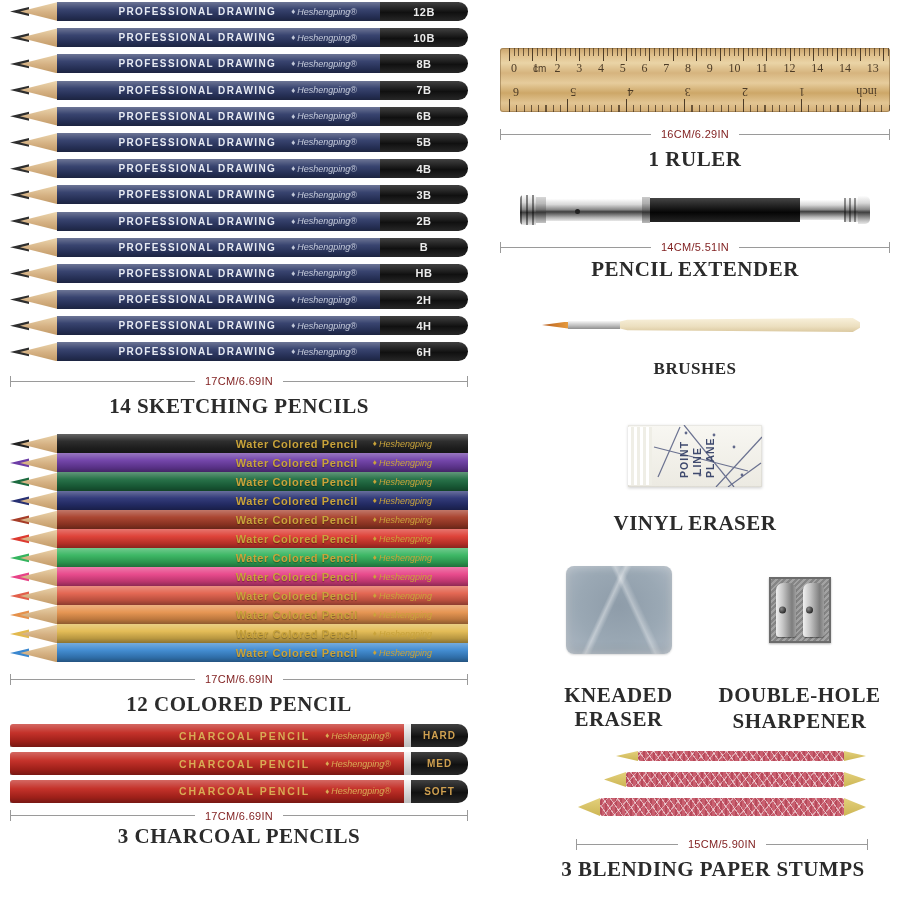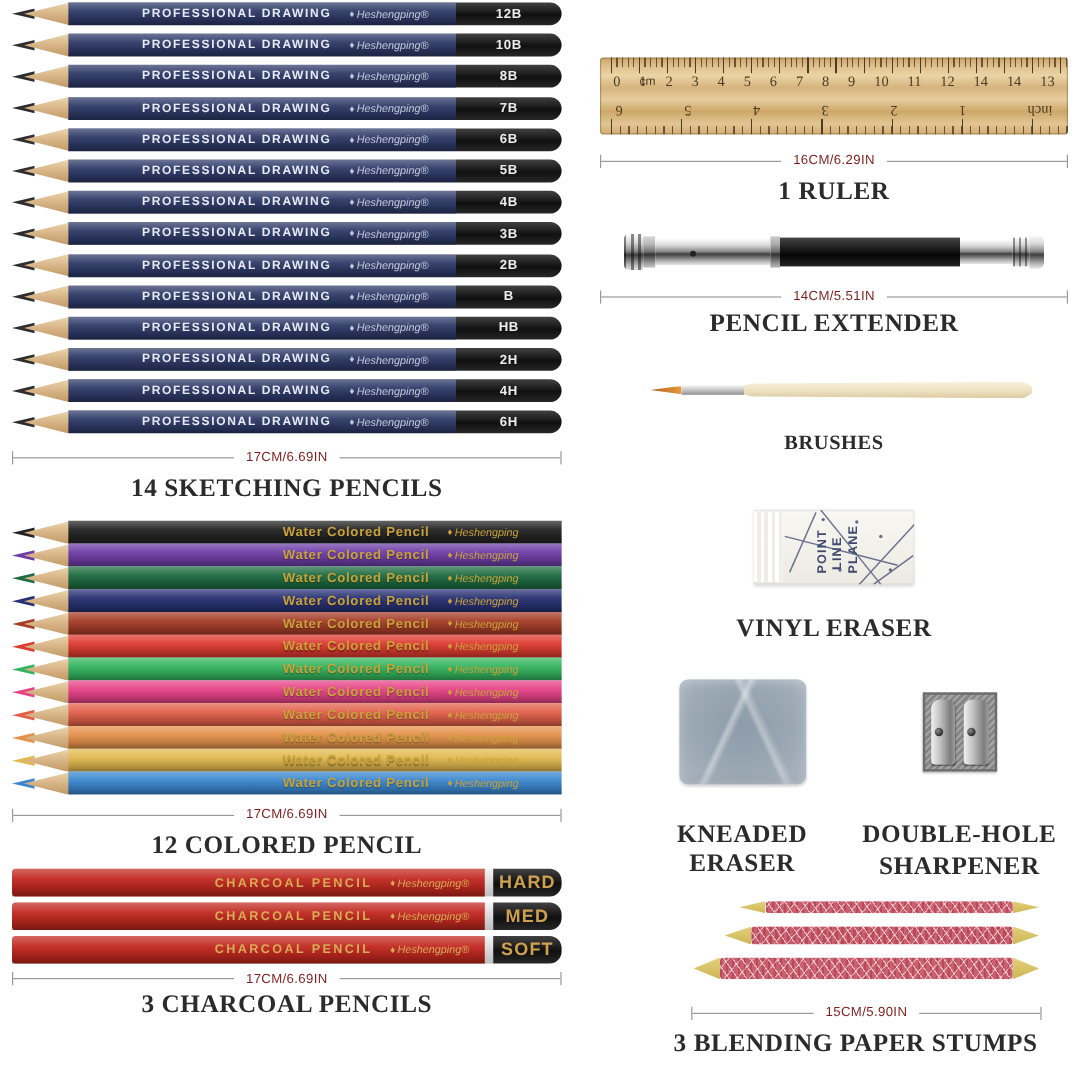--- a/index.html
+++ b/index.html
@@ -39,21 +39,21 @@
   .btext-ch{font-size:10.5px;font-weight:700;letter-spacing:2px;color:#d8ab55;white-space:nowrap;}
   .blogo-ch{color:#d8ab55;}
   .pad-ch{padding-right:13px;}
   .ring{flex:none;width:7px;background:linear-gradient(180deg,#f7f7f7,#d3d3d3 60%,#bdbdbd);}
   .cap{flex:none;display:flex;align-items:center;justify-content:center;
        background:linear-gradient(180deg,#414141,#101010 55%,#272727);
        border-radius:0 10px 10px 0;}
   .cap-sk{width:88px;}
   .cap-ch{width:57px;}
   .cap-label{font-size:11px;font-weight:700;color:#ececec;letter-spacing:.5px;}
-  .cap-label-ch{font-size:15px;font-weight:700;color:#cfa050;letter-spacing:1px;}
+  .cap-label-ch{font-size:10px;font-weight:700;color:#cfa050;letter-spacing:1px;}
 
   
   .measure{display:flex;align-items:center;height:16px;}
   .mt1{margin-top:12px;} .mt2{margin-top:9px;} .mt3{margin-top:5px;}
   .mtick{flex:none;width:1px;height:11px;background:#9a9a9a;}
   .mline{flex:1;height:1px;background:#9a9a9a;}
   .mtext{padding:0 10px;font-size:11px;color:#7f1d1d;letter-spacing:.3px;}
   .title{font-family:"Liberation Serif",serif;font-weight:700;font-size:21px;line-height:24px;
          color:#2b2b2b;text-align:center;letter-spacing:.5px;margin-top:5px;}
   .title-sm{font-size:17px;}

